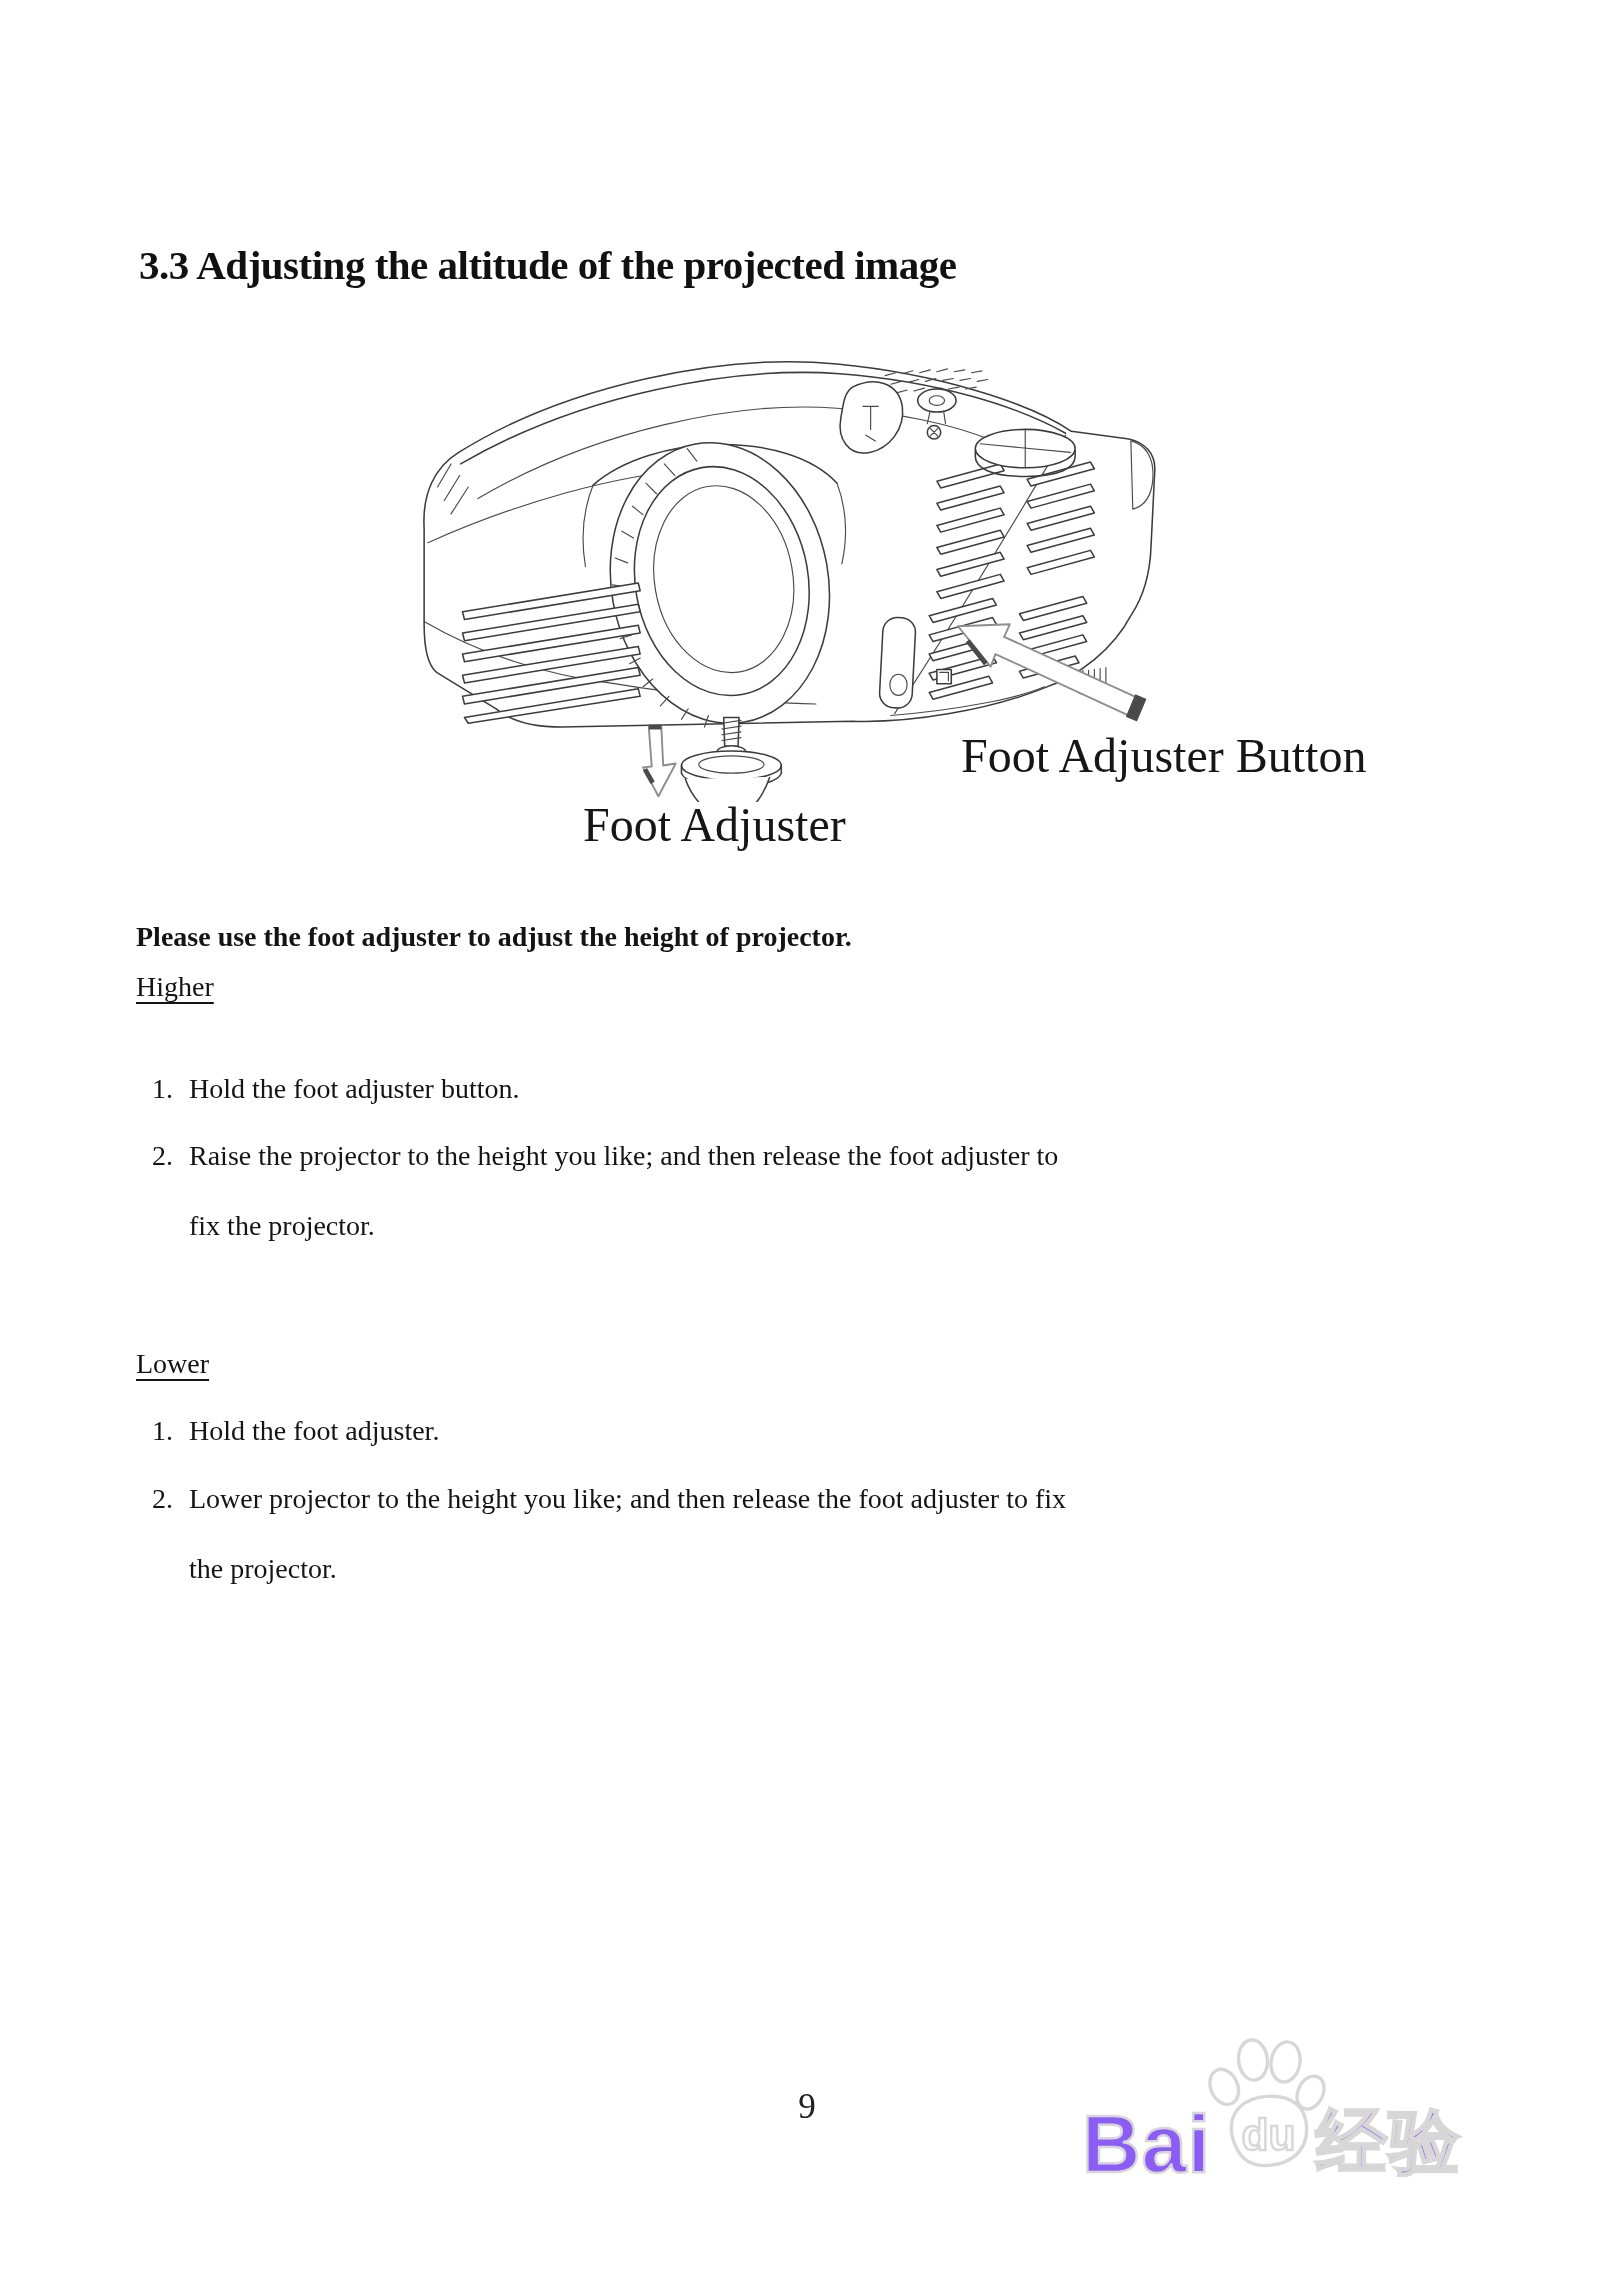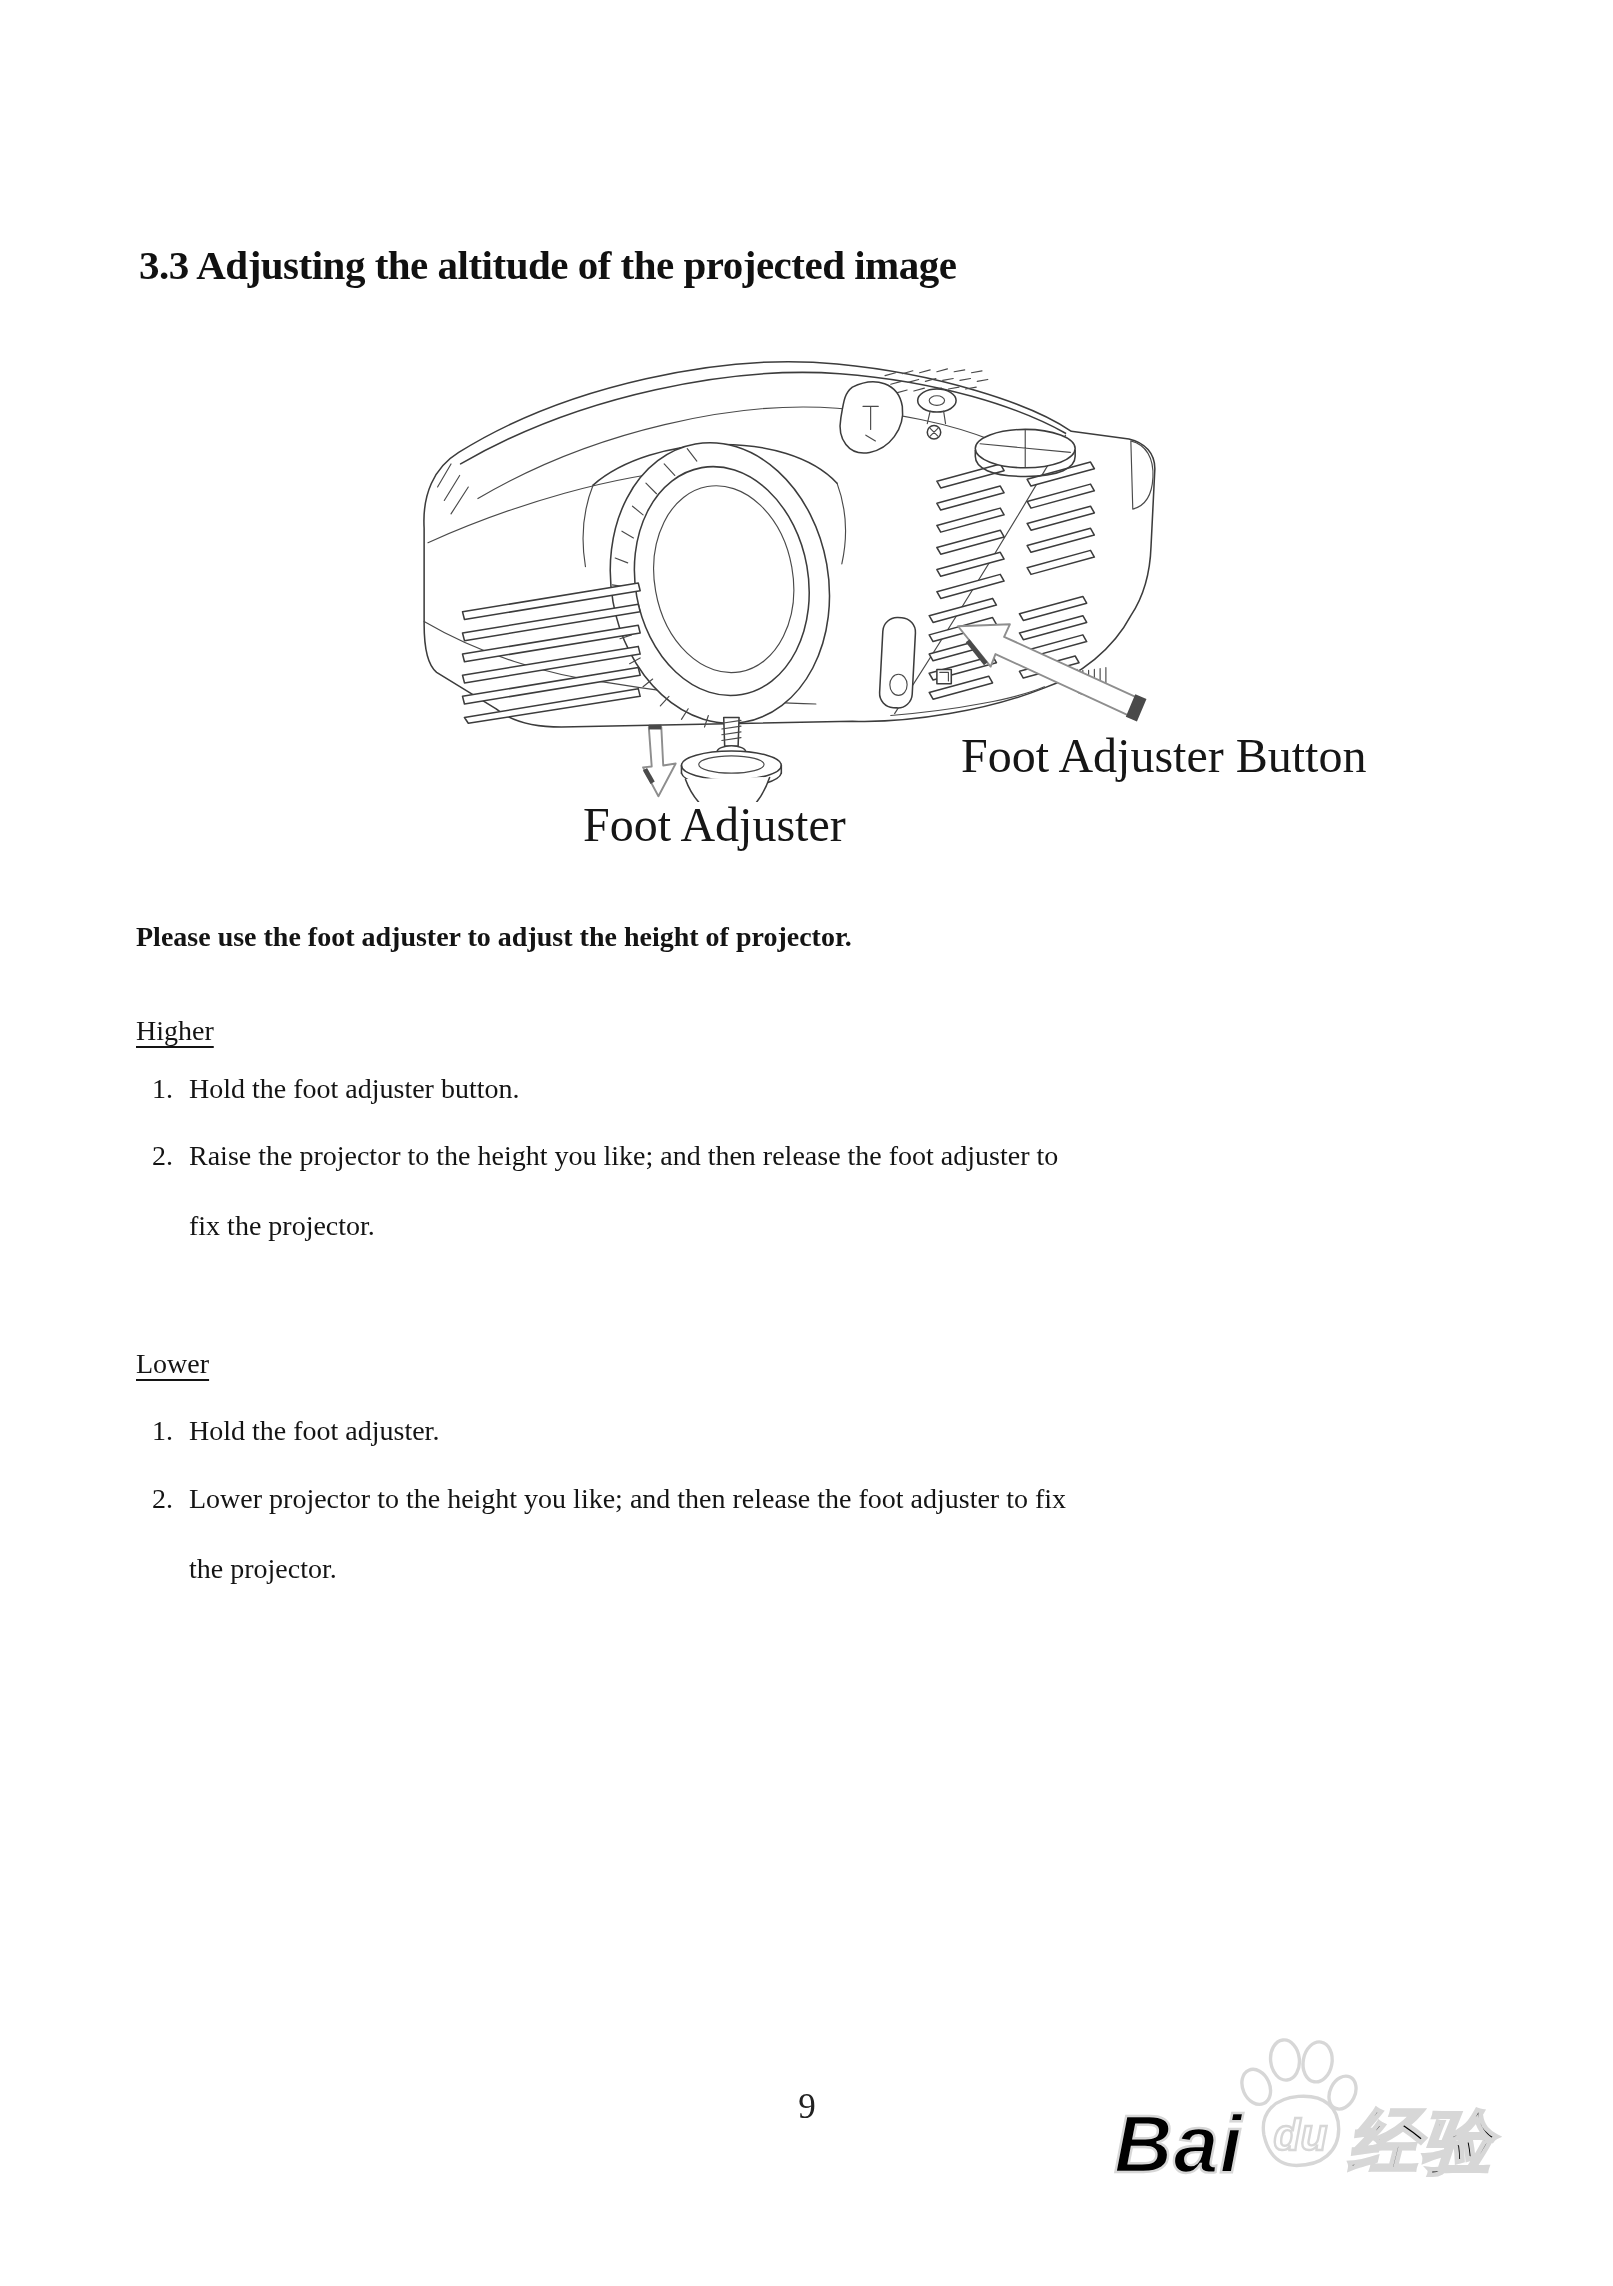--- a/index.html
+++ b/index.html
@@ -12,22 +12,22 @@
   .title{left:139px;top:233px;font-size:41px;font-weight:bold;color:#111;letter-spacing:-0.5px;white-space:nowrap;margin-top:8px;}
   .bodytext{font-size:28px;line-height:1.2;white-space:nowrap;color:#141414;}
   .bold{font-weight:bold;}
   .underl{text-decoration:underline;text-decoration-thickness:1.9px;text-underline-offset:5.8px;}
   .listrow{left:136px;text-align:center;}
   .num{display:inline-block;width:53px;}
   .cont{left:189px;}
   .figlabel{font-size:48px;white-space:nowrap;color:#161616;}
   .pagenum{left:0;right:0;top:2087px;text-align:center;font-size:35px;color:#222;}
   
-  .wm{left:1112px;top:2035px;width:403px;height:192px;
-      font-family:"Liberation Sans","DejaVu Sans",sans-serif;color:#000000;font-style:italic;}
+  .wm{left:1080px;top:2035px;width:403px;height:192px;
+      font-family:"Liberation Sans","DejaVu Sans",sans-serif;color:#8b5cf6;}
   .wm-row1{position:absolute;left:0;top:0;width:403px;height:142px;}
   .wm-bai{position:absolute;left:1.9px;top:63px;font-size:81px;font-weight:bold;
       -webkit-text-stroke:2.4px #d7d7d7;letter-spacing:1px;}
   .wm-paw{position:absolute;left:123px;top:1.9px;}
   .wm-jing{position:absolute;left:236px;top:60px;font-size:71px;font-weight:bold;
       -webkit-text-stroke:2.4px #d7d7d7;letter-spacing:1.9px;}
   .wm-url{position:absolute;left:3.8px;top:136px;width:355px;text-align:center;
       font-size:40px;font-weight:bold;-webkit-text-stroke:1.9px #dadada;letter-spacing:1px;}
   svg .ln{fill:none;stroke:#3c3c3c;stroke-width:1.6;stroke-linecap:round;stroke-linejoin:round;}
   svg .ln2{fill:none;stroke:#4a4a4a;stroke-width:1.2;stroke-linecap:round;stroke-linejoin:round;}
@@ -144,21 +144,21 @@
     <polygon class="dark" points="764,371 756,390 763,393 771,374"></polygon>
     <path class="dark" d="M 607,336 L 588,312" stroke-width="5" fill="none"></path>
   </g>
 </svg>
 
 <div class="abs figlabel" style="left:961px;top:728px;">Foot Adjuster Button</div>
 <div class="abs figlabel" style="left:583px;top:797px;">Foot Adjuster</div>
 
 <div class="abs bodytext bold" style="left:136px;top:920px;">Please use the foot adjuster to adjust the height of projector.</div>
 
-<div class="abs bodytext underl" style="left:136px;top:1014px;">Higher</div>
+<div class="abs bodytext underl" style="left:136px;top:970px;">Higher</div>
 
 <div class="abs bodytext listrow" style="top:1072px;">
   <span class="num">1.</span><span>Hold the foot adjuster button.</span>
 </div>
 
 <div class="abs bodytext listrow" style="top:1139px;">
   <span class="num">2.</span><span>Raise the projector to the height you like; and then release the foot adjuster to</span>
 </div>
 <div class="abs bodytext cont" style="top:1209px;">fix the projector.</div>
 

